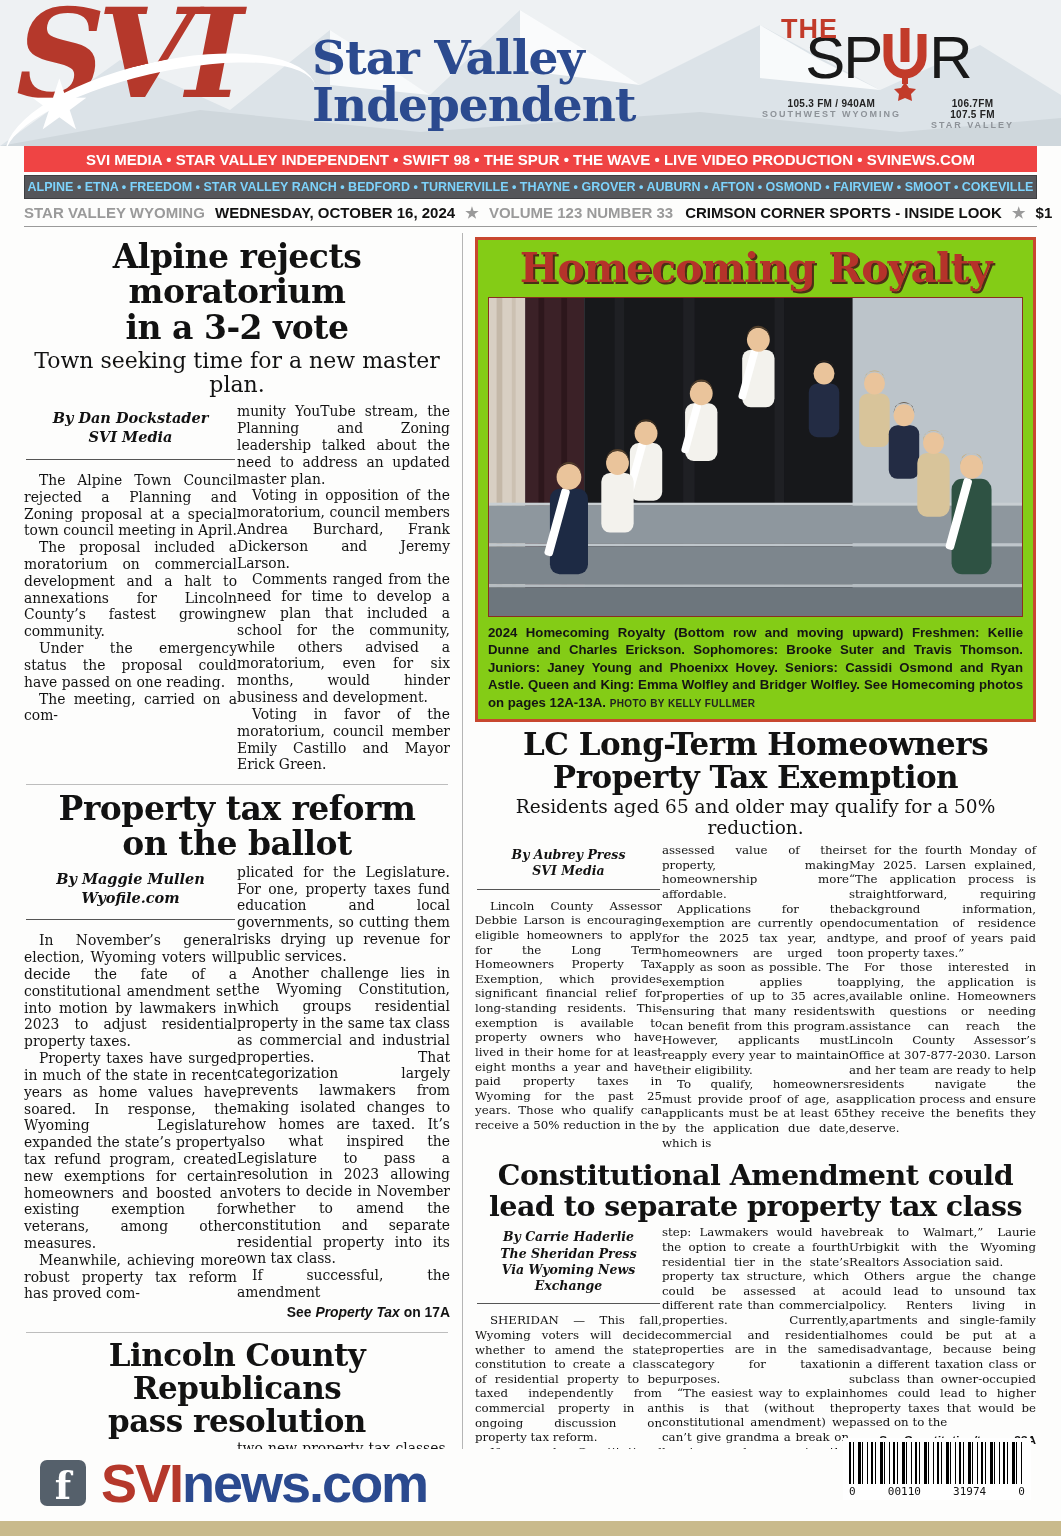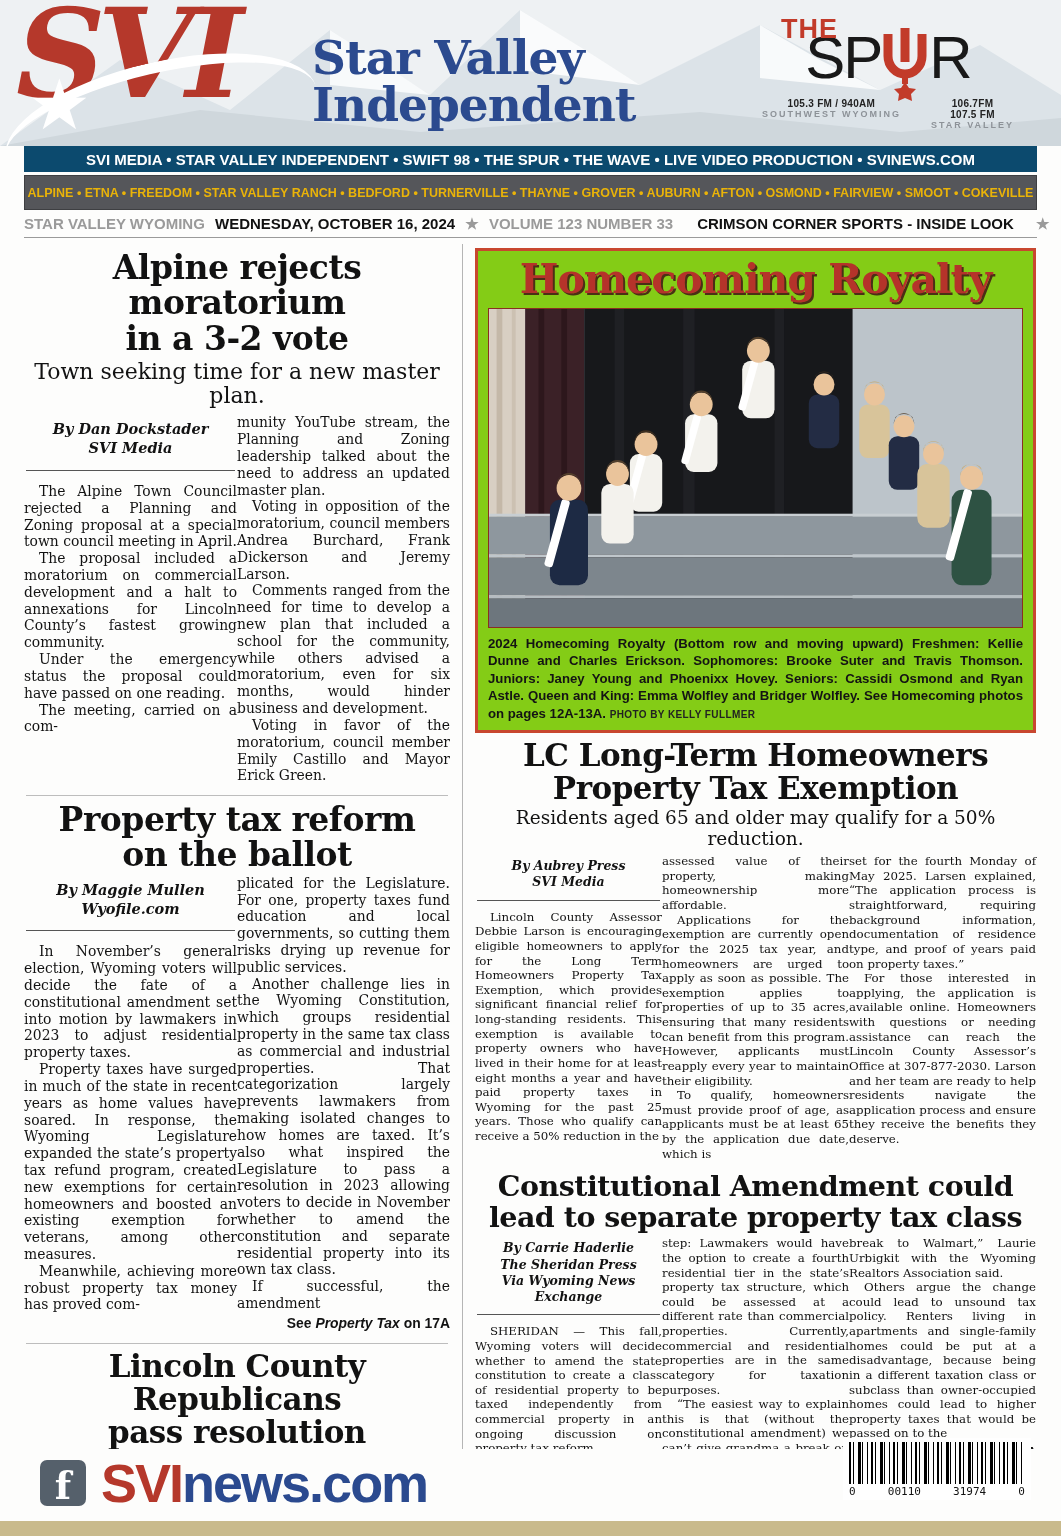--- a/index.html
+++ b/index.html
@@ -23,33 +23,33 @@
   .spur-the{position:absolute;left:48px;top:4px;color:#c23b2a;font-weight:bold;
             font-size:27px;letter-spacing:1px;}
   .spur-word{display:flex;justify-content:center;align-items:flex-start;
              font-weight:normal;font-size:60px;line-height:1;color:#191919;
              letter-spacing:-2px;padding-top:18px;}
   .spur-freqs{display:flex;justify-content:center;gap:30px;margin-top:-4px;}
   .freq-main{font-weight:bold;font-size:10px;color:#222;letter-spacing:0.3px;}
   .freq-sub{font-size:9px;color:#8d9298;letter-spacing:2px;font-weight:bold;}
 
   
-  .banner1{margin:0 24px;height:26px;background:#0c4a6e;color:#fff;display:flex;
+  .banner1{margin:0 24px;height:26px;background:#ef4444;color:#fff;display:flex;
            align-items:center;justify-content:center;font-family:"Liberation Sans",sans-serif;
            font-weight:bold;font-size:15px;letter-spacing:0px;white-space:nowrap;}
-  .banner2{margin:3px 24px 0;height:35px;background:#55565a;color:#eab308;display:flex;
+  .banner2{margin:3px 24px 0;height:24px;background:#55565a;color:#7dd3fc;display:flex;
            align-items:center;justify-content:center;font-family:"Liberation Sans",sans-serif;
            font-weight:bold;font-size:12.5px;white-space:nowrap;box-shadow:inset 0 0 0 1px #3e3f42;}
   .dateline{margin:0 24px;height:27px;display:flex;align-items:center;justify-content:space-between;
             font-family:"Liberation Sans",sans-serif;font-weight:bold;font-size:15px;
             border-bottom:1px solid #9a9a9a;white-space:nowrap;}
   .dl-gray{color:#9a9a9a;}
   .dl-black{color:#111;}
   .dl-left > span{margin-right:6px;}
-  .dl-right > span{margin-left:18px;}
+  .dl-right > span{margin-left:6px;}
 
   
   .main{display:flex;padding:6px 24px 0;gap:12px;}
   .main-left{width:426px;flex:0 0 426px;}
   .main-right{width:561px;flex:0 0 561px;border-left:1px solid #b5b5b5;padding-left:12px;}
 
   
   .a-head{font-weight:bold;text-align:center;letter-spacing:-0.5px;line-height:1.07;
           margin:6px 0 2px;text-wrap:balance;}
   .h-xl{font-size:33px;}
@@ -195,21 +195,21 @@
       <div>
         <div class="a-head h-xl">Property tax reform on the ballot</div>
         <div class="cols cols2">
           <div class="col">
             <div class="byline">
               <div>By Maggie Mullen</div>
               <div>Wyofile.com</div>
             </div>
             <p>In November’s general election, Wyoming voters will decide the fate of a constitutional amendment set into motion by lawmakers in 2023 to adjust residential property taxes.</p>
             <p>Property taxes have surged in much of the state in recent years as home values have soared. In response, the Wyoming Legislature expanded the state’s property tax refund program, created new exemptions for certain homeowners and boosted an existing exemption for veterans, among other measures.</p>
-            <p>Meanwhile, achieving more robust property tax money has proved com-</p>
+            <p>Meanwhile, achieving more robust property tax reform has proved com-</p>
           </div>
           <div class="col">
             <p class="cont">plicated for the Legislature. For one, property taxes fund education and local governments, so cutting them risks drying up revenue for public services.</p>
             <p>Another challenge lies in the Wyoming Constitution, which groups residential property in the same tax class as commercial and industrial properties. That categorization largely prevents lawmakers from making isolated changes to how homes are taxed. It’s also what inspired the Legislature to pass a resolution in 2023 allowing voters to decide in November whether to amend the constitution and separate residential property into its own tax class.</p>
             <p>If successful, the amendment</p>
             <p class="jump"><span>See</span> <i>Property Tax</i> <span>on 17A</span></p>
           </div>
         </div>
       </div>
 

